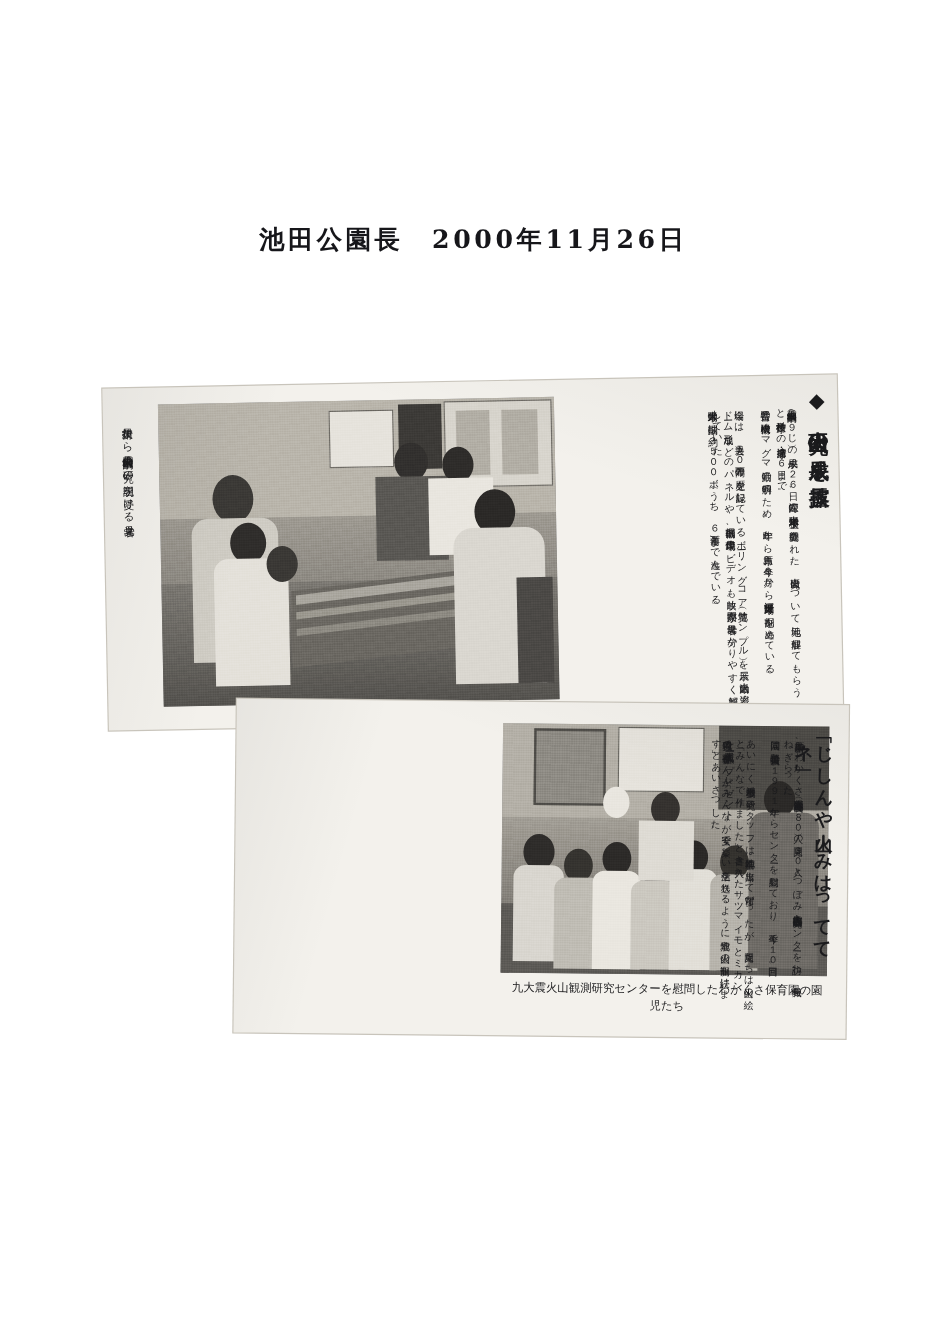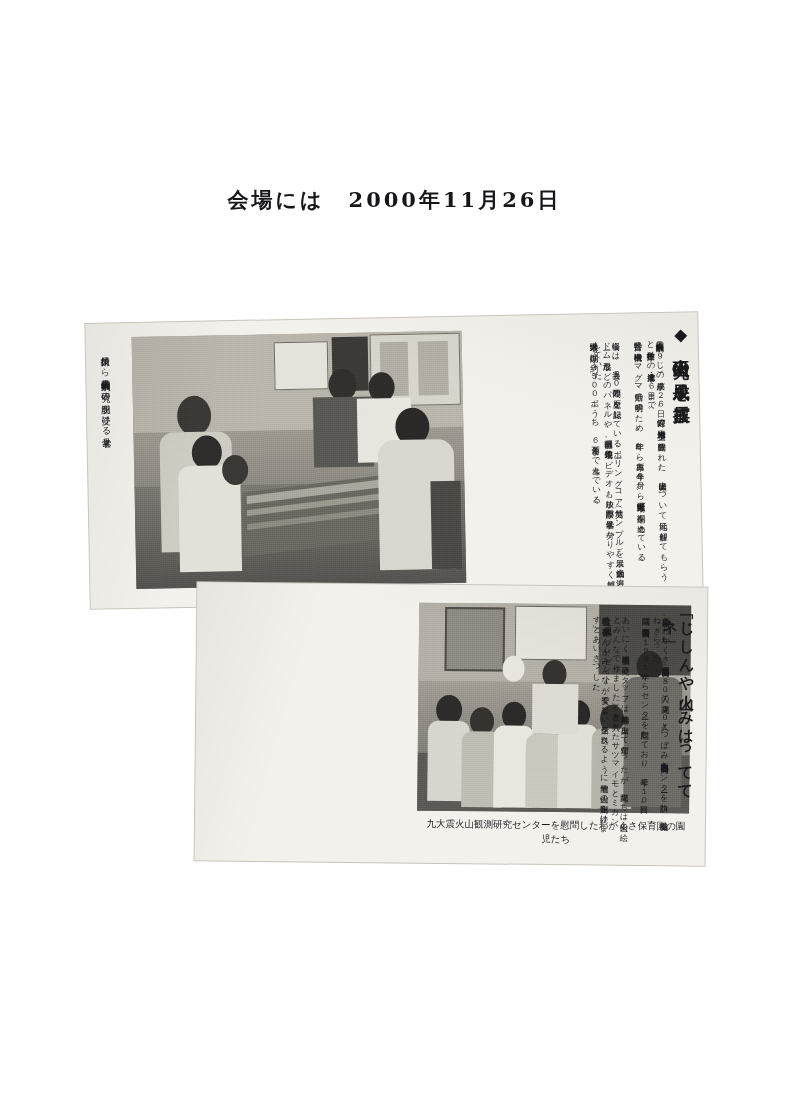--- a/index.html
+++ b/index.html
@@ -174,21 +174,21 @@
     background-image:
       repeating-linear-gradient(0deg, rgba(255,255,255,0.07) 0 1px, rgba(0,0,0,0.07) 1px 2px),
       repeating-linear-gradient(90deg, rgba(255,255,255,0.05) 0 1px, rgba(0,0,0,0.05) 1px 2px);
     mix-blend-mode: overlay;
     opacity: .5;
   }
 </style>
 </head>
 <body>
 
-<div class="page-header">会場には　2000年11月26日</div>
+<div class="page-header">池田公園長　2000年11月26日</div>
 
 <div class="clip" id="clip-top">
 
   <div id="top-photo">
     <div class="ph-layer" style="background:linear-gradient(180deg,#cfcbc2 0%,#9e9a92 38%,#6f6c66 100%);"></div>
 
     <div class="rect" style="left:0;top:0;width:330px;height:96px;background:#b9b5ab;"></div>
     <div class="rect" style="left:142px;top:8px;width:52px;height:46px;background:#e6e3dc;border:1px solid #6d6a64;"></div>
     <div class="rect" style="left:200px;top:4px;width:36px;height:54px;background:#3c3a37;"></div>
     <div class="rect" style="left:238px;top:2px;width:88px;height:70px;background:#d8d5cd;border:1px solid #73706a;"></div>

